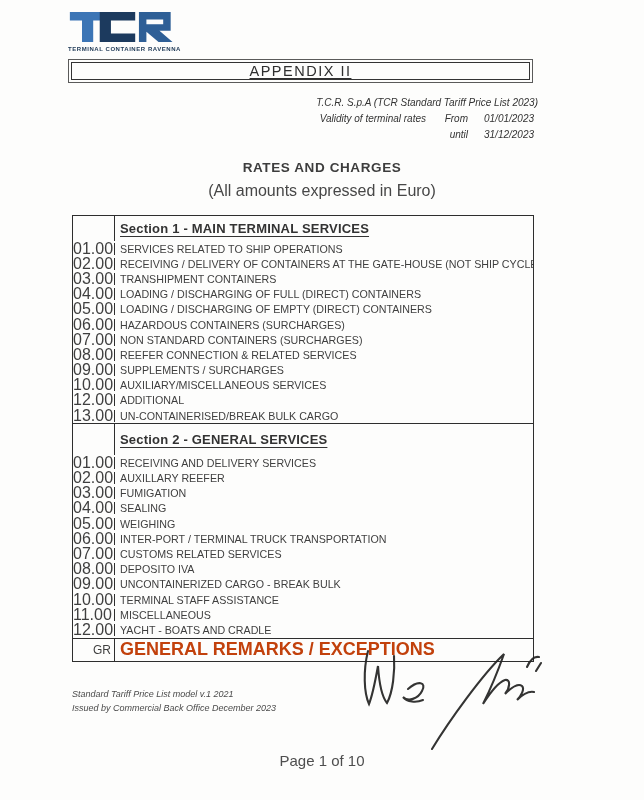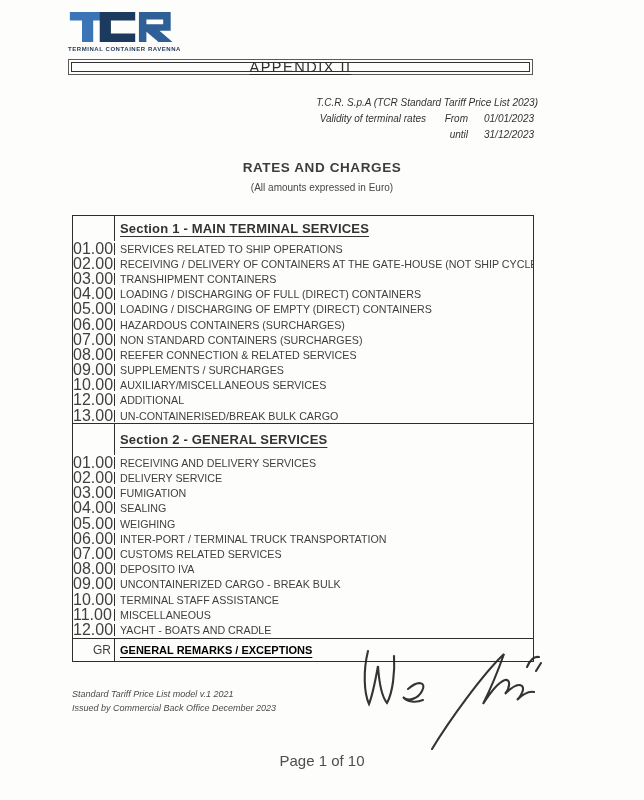--- a/index.html
+++ b/index.html
@@ -10,21 +10,21 @@
   }
   
   .logo{position:absolute;left:68px;top:10px;width:120px;}
   .logo svg{display:block;}
   .logo-sub{
     margin-top:2px;font-size:6px;font-weight:bold;letter-spacing:0.55px;
     color:#1b3654;white-space:nowrap;
   }
   
   .appendix-outer{
-    position:absolute;left:68px;top:59px;width:465px;height:16px;
+    position:absolute;left:68px;top:59px;width:465px;height:24px;
     border:1px solid #5a5a5a;box-sizing:border-box;padding:2px;
   }
   .appendix-inner{
     width:100%;height:100%;border:1.5px solid #333;box-sizing:border-box;
     display:flex;align-items:center;justify-content:center;
   }
   .appendix-text{
     font-size:14.5px;letter-spacing:1.5px;color:#2f2f2f;
     text-decoration:underline;text-underline-offset:2px;
   }
@@ -34,21 +34,21 @@
     font-style:italic;font-size:10px;line-height:16px;color:#333;
   }
   .meta-l1{text-align:right;white-space:nowrap;}
   .meta-grid{display:grid;grid-template-columns:1fr 42px 70px;}
   .m-label{text-align:right;white-space:nowrap;}
   .m-key{text-align:right;}
   .m-val{text-align:left;padding-left:16px;}
   
   .title-block{position:absolute;top:160px;left:0;width:644px;text-align:center;}
   .title-main{font-size:13.5px;font-weight:bold;letter-spacing:0.6px;color:#3d3d3d;}
-  .title-sub{margin-top:7px;font-size:10px;color:#474747;}
+  .title-sub{margin-top:7px;font-size:16px;color:#474747;}
   
   .tariff-table{
     position:absolute;left:72px;top:215px;width:462px;
     border:1.7px solid #2e2e2e;box-sizing:border-box;background:transparent;
   }
   .row{display:flex;align-items:center;}
   .code{
     width:41px;flex:0 0 41px;text-align:right;padding-right:3px;
     font-size:16px;color:#3f3f3f;box-sizing:border-box;white-space:nowrap;
   }
@@ -62,22 +62,22 @@
     font-size:13px;font-weight:bold;color:#333;
     text-decoration:underline;text-underline-offset:3px;
     text-decoration-thickness:1.3px;letter-spacing:0.2px;
   }
   .heading-row.pad2{height:31px;}
   .section-sep{border-top:1.6px solid #2e2e2e;}
   .item-row{height:15.2px;}
   .gr-row{height:22px;border-top:1.6px solid #2e2e2e;}
   .gr-row .code{font-size:12px;}
   .gr-label{
-    font-size:11px;font-weight:bold;color:#000000;
-    text-decoration:underline;text-underline-offset:3px;
+    font-size:18px;font-weight:bold;color:#c2410c;
+    text-underline-offset:3px;
     text-decoration-thickness:1.3px;
   }
   .gr-row .label{height:100%;display:flex;align-items:center;}
   
   .footer-note{
     position:absolute;left:72px;top:687px;
     font-style:italic;font-size:9px;line-height:14px;color:#4a4a4a;
   }
   .page-number{
     position:absolute;left:0;top:752px;width:644px;text-align:center;
@@ -184,21 +184,21 @@
           <div class="label">
             <span class="section-heading">Section 2 - GENERAL SERVICES</span>
           </div>
         </div>
         <div class="row item-row">
           <div class="code">01.00</div>
           <div class="label">RECEIVING AND DELIVERY SERVICES</div>
         </div>
         <div class="row item-row">
           <div class="code">02.00</div>
-          <div class="label">DELIVERY SERVICE</div>
+          <div class="label">AUXILLARY REEFER</div>
         </div>
         <div class="row item-row">
           <div class="code">03.00</div>
           <div class="label">FUMIGATION</div>
         </div>
         <div class="row item-row">
           <div class="code">04.00</div>
           <div class="label">SEALING</div>
         </div>
         <div class="row item-row">

